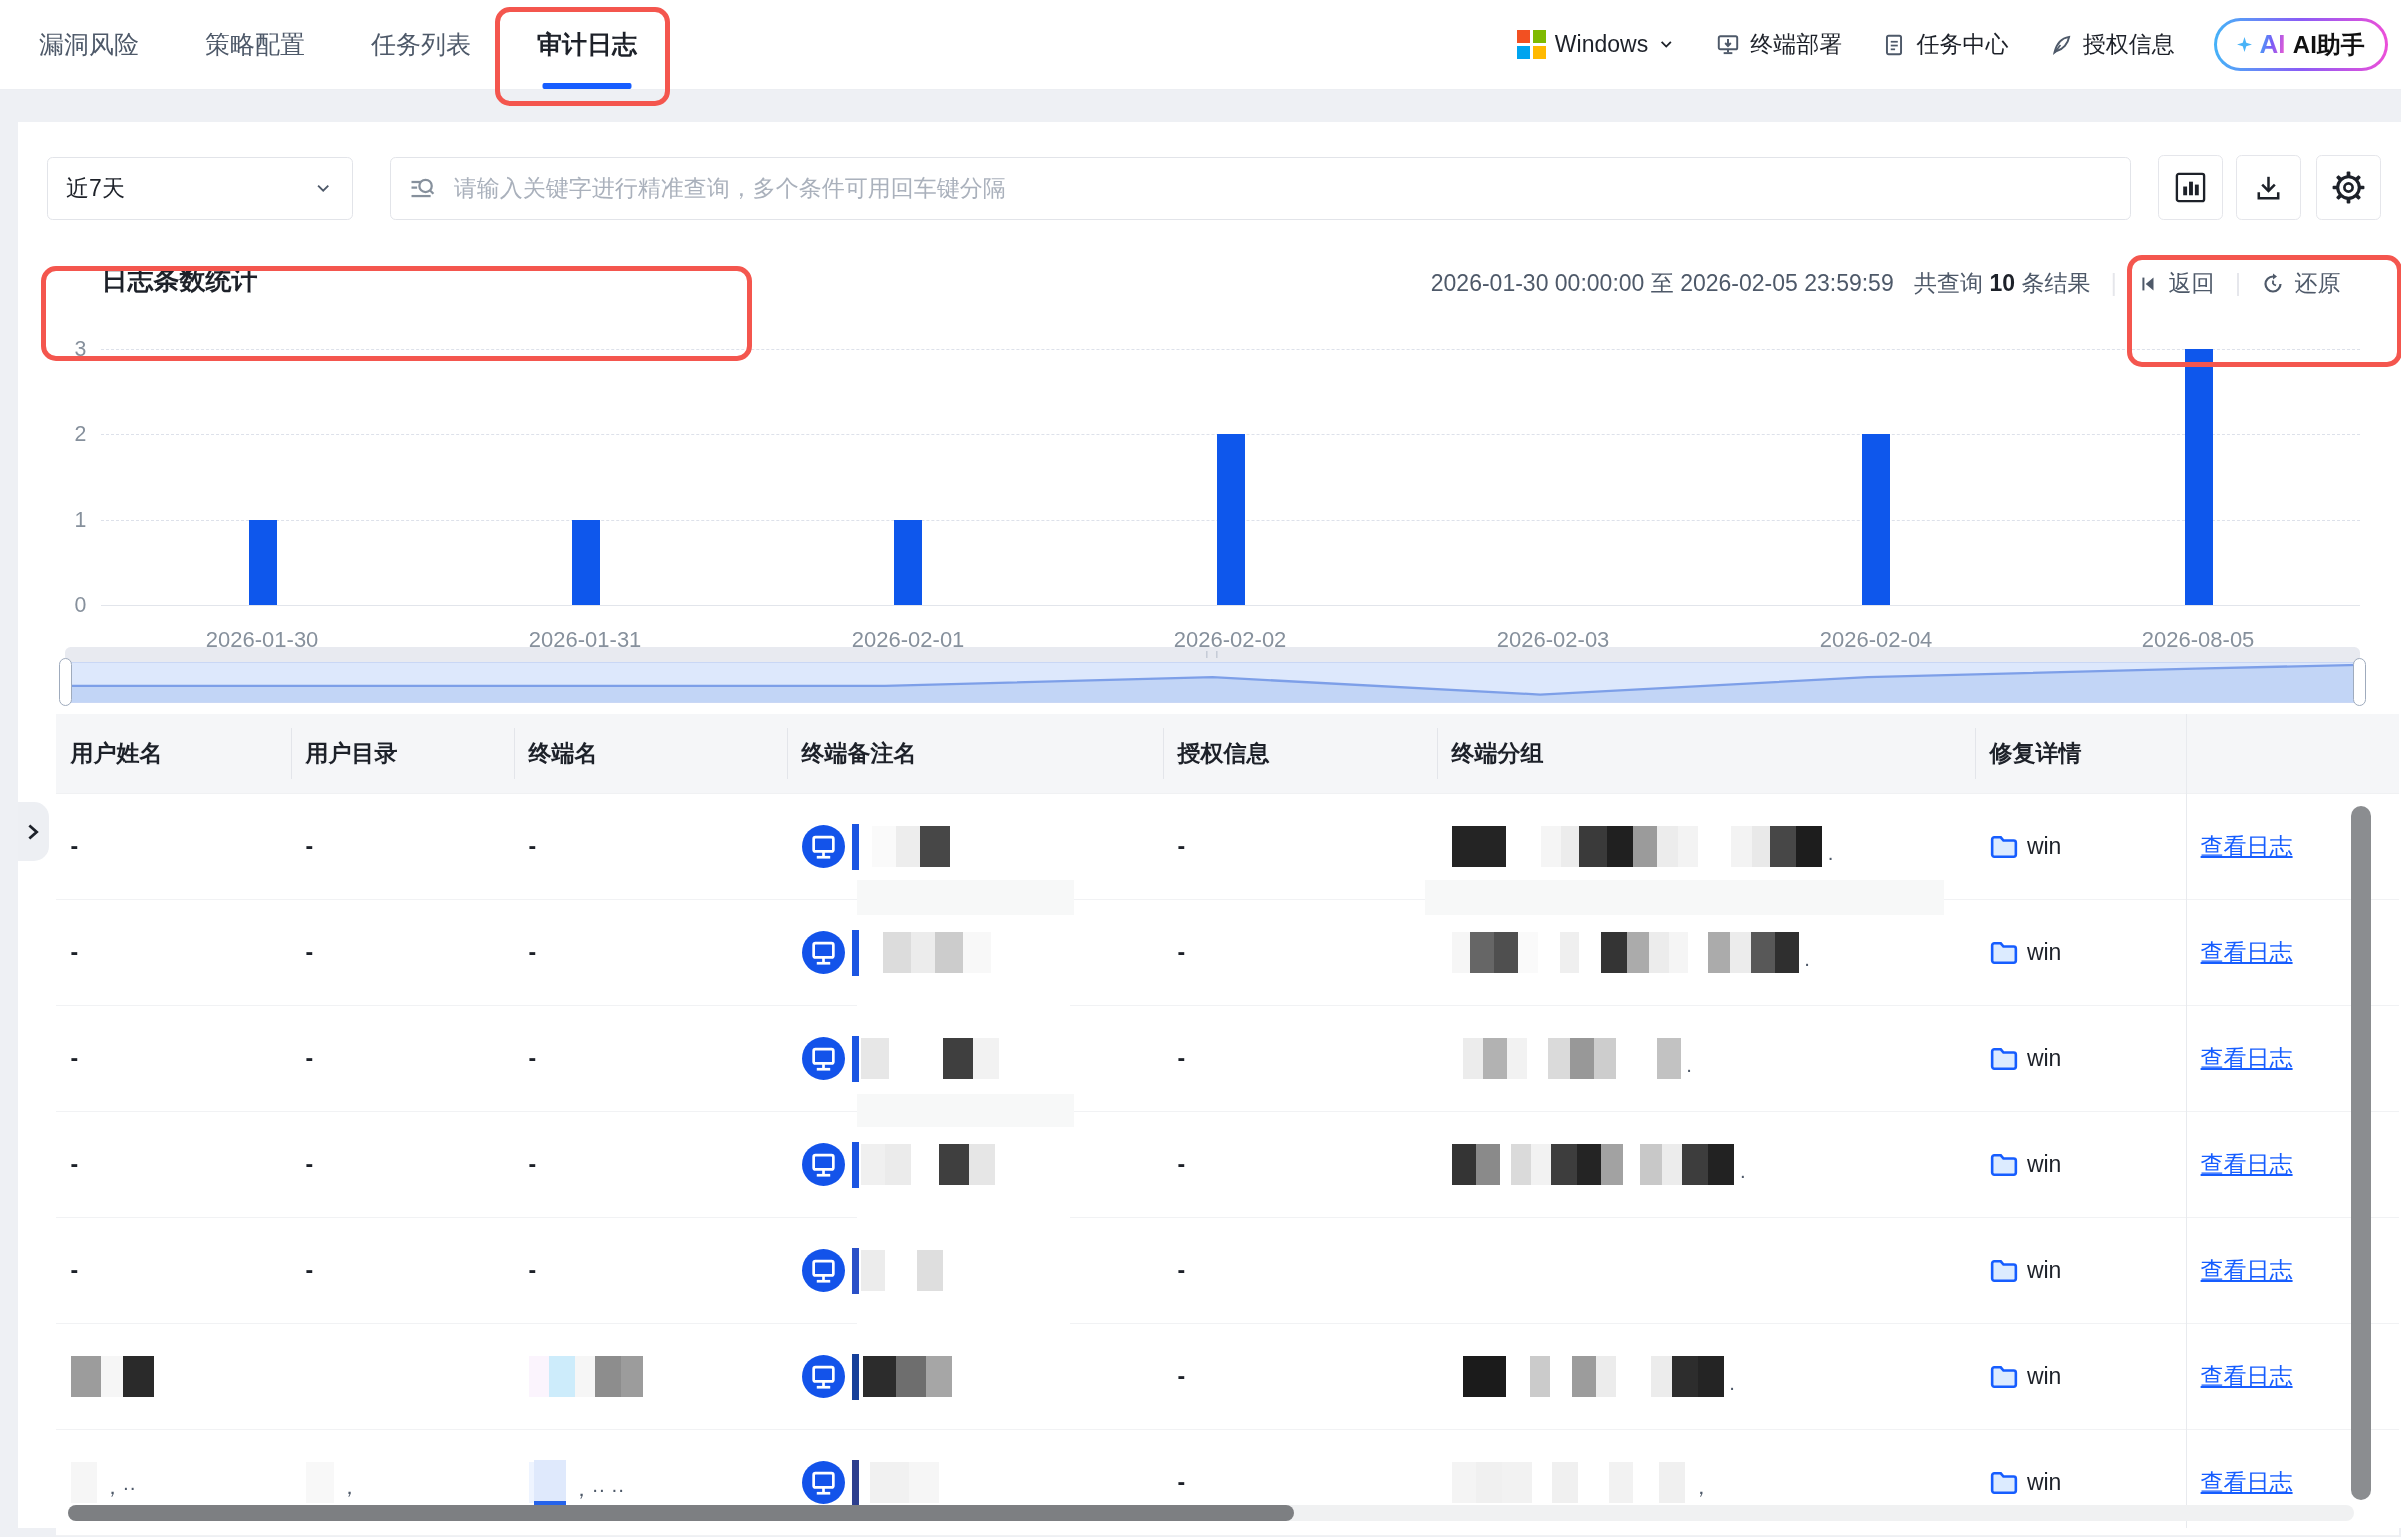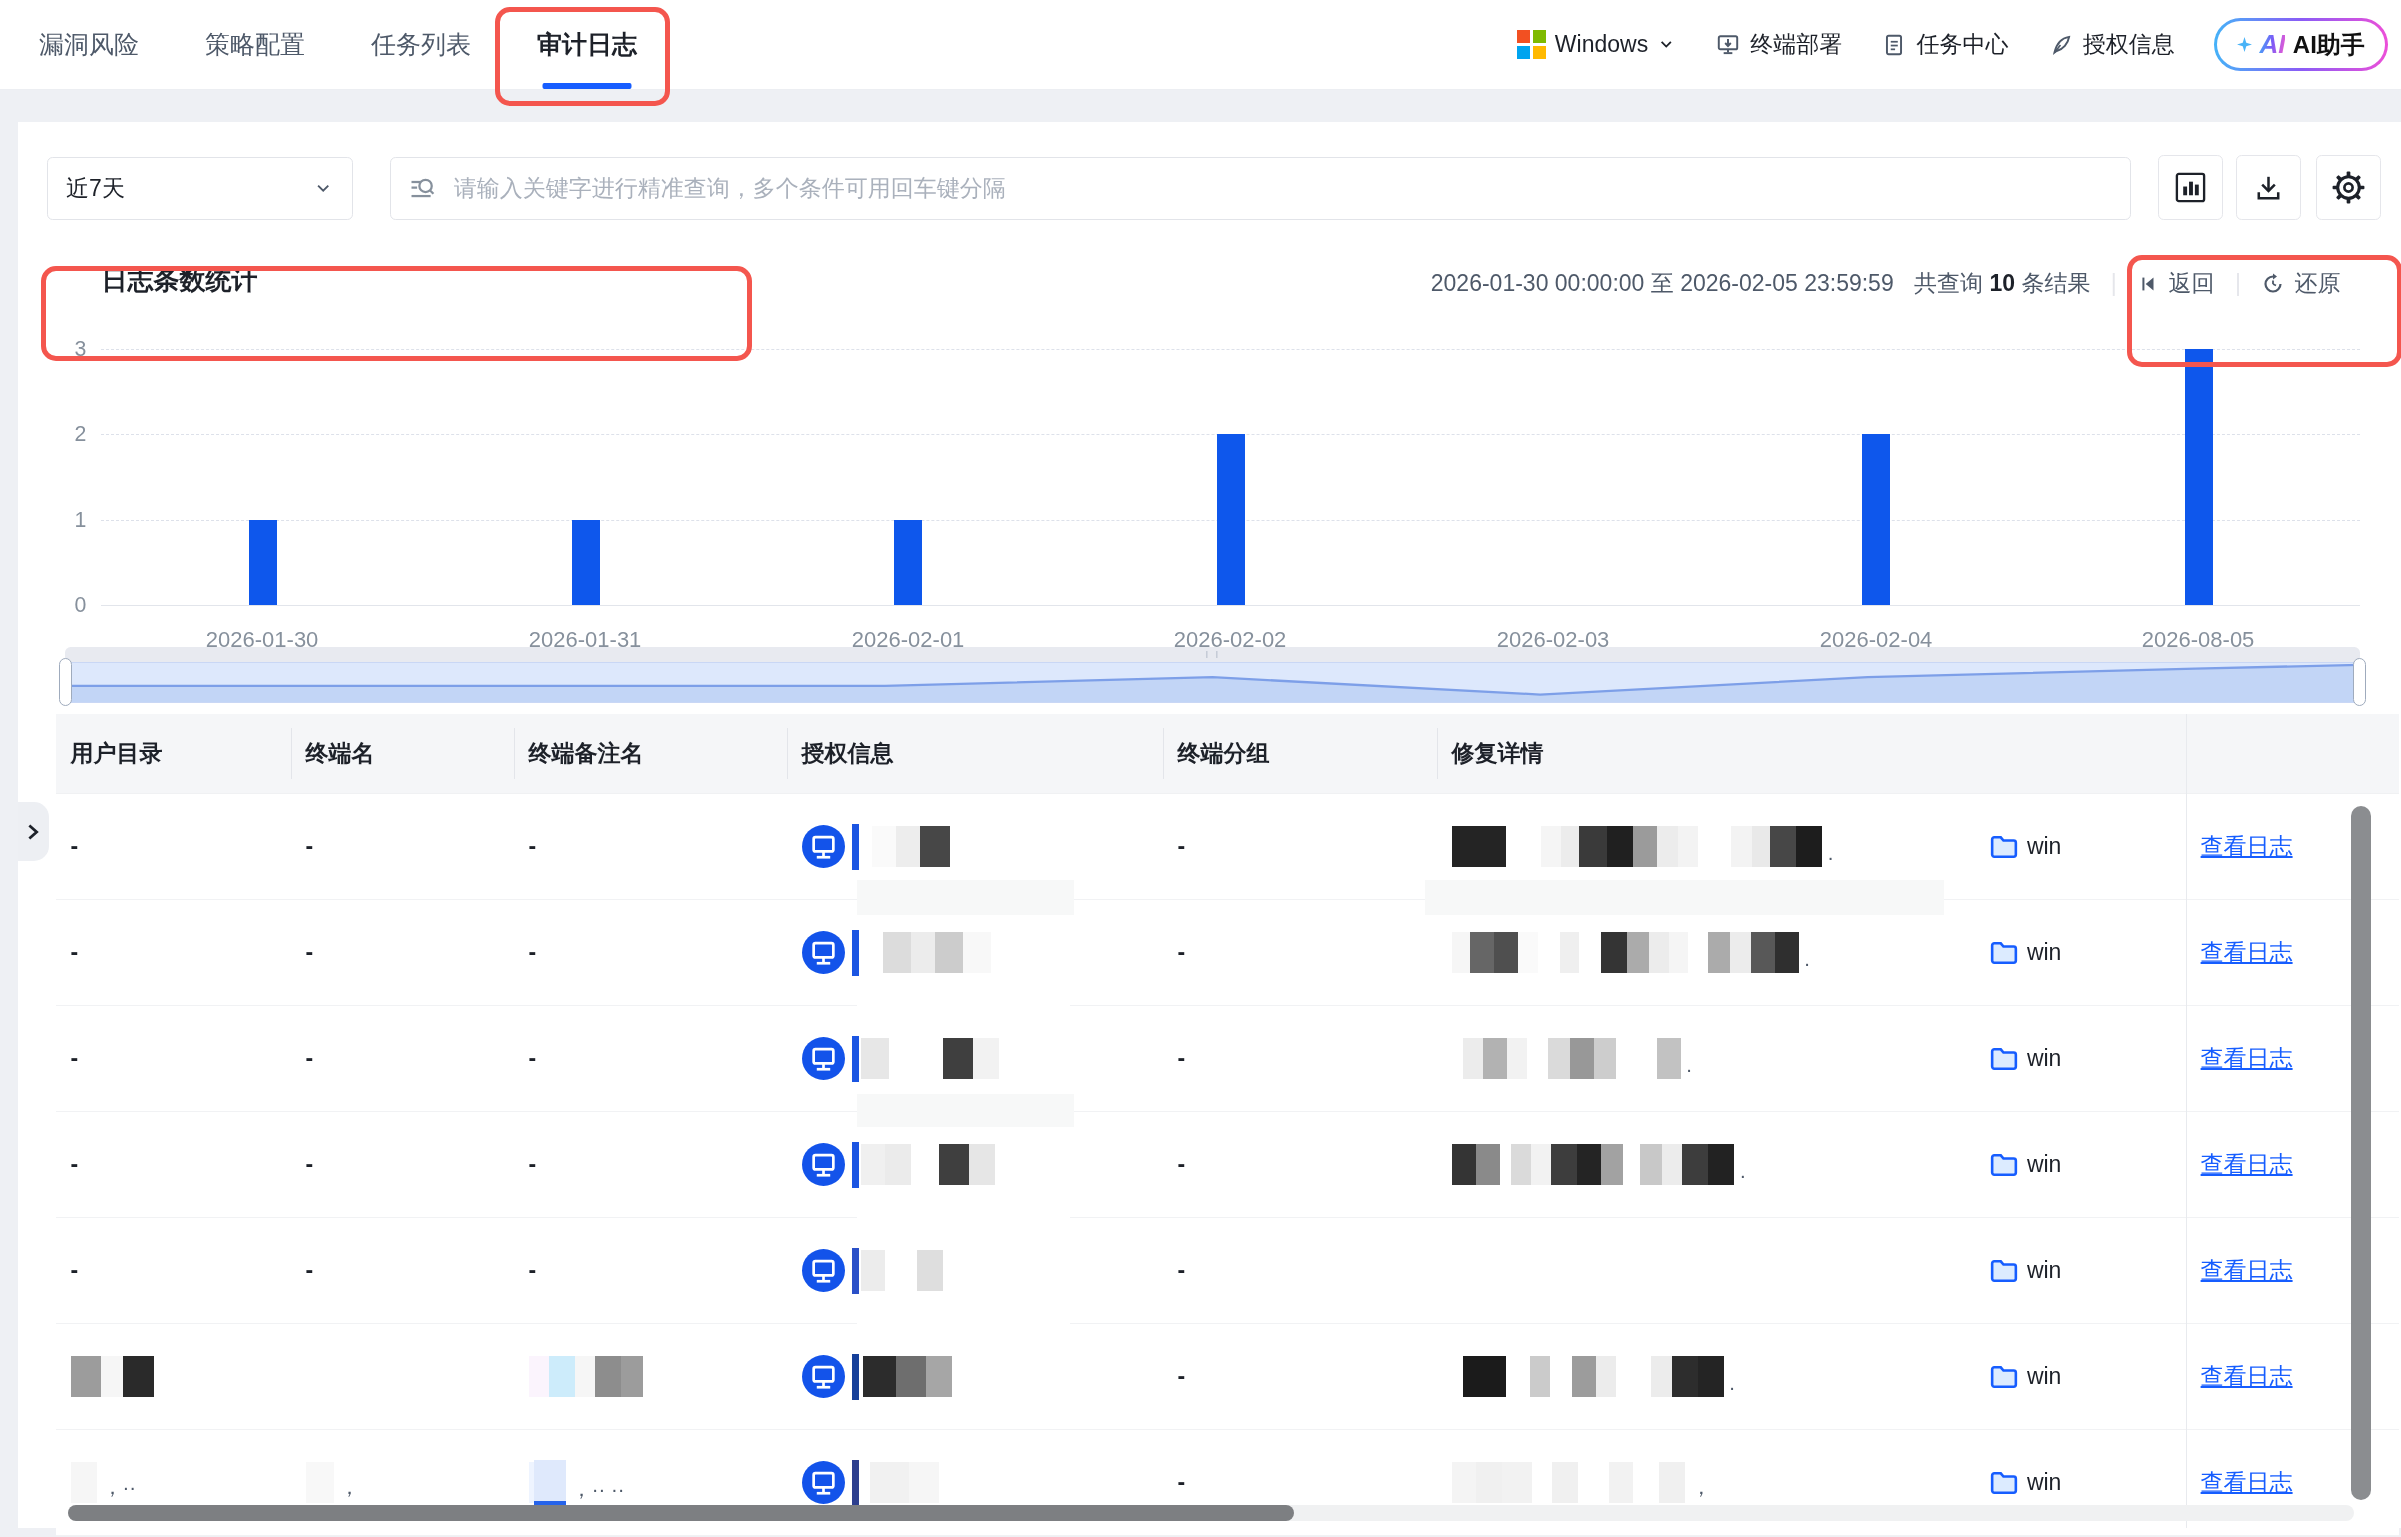--- a/index.html
+++ b/index.html
@@ -11,21 +11,21 @@
   .tab{position:relative;font-size:25px;color:#4e5969;height:89px;display:flex;align-items:center;cursor:pointer;}
   .tab.active{color:#1d2129;font-weight:bold;}
   .tab.active .underline{position:absolute;left:50%;transform:translateX(-50%);bottom:0;width:89px;height:5.6px;background:#165dff;border-radius:1.9px;}
   .navright{position:absolute;right:13px;top:0;height:89px;display:flex;align-items:center;gap:39px;}
   .navitem{display:flex;align-items:center;gap:9.3px;font-size:23px;color:#1d2129;cursor:pointer;}
   .navitem svg{flex:0 0 auto;}
   .winlogo{display:grid;grid-template-columns:13px 13px;grid-template-rows:13px 13px;gap:2.8px;}
   .winlogo i{display:block;}
   .ai-pill{background:linear-gradient(90deg,#45b2f8,#8a5cf6,#ec4fd8);border-radius:28px;padding:2.8px;cursor:pointer;}
   .ai-inner{background:#fff;border-radius:25px;display:flex;align-items:center;gap:7.4px;padding:7.4px 20.4px;}
-  .ai-logo{font-size:26px;font-weight:bold;font-style:italic;
+  .ai-logo{font-size:26px;font-weight:bold;
            background:linear-gradient(100deg,#38b6f8,#7b5bf6,#f65bd0);
            -webkit-background-clip:text;background-clip:text;color:transparent;}
   .ai-label{font-size:24px;font-weight:bold;color:#111;}
   
   .panel{position:absolute;left:17.6px;top:122px;width:2384px;height:1406px;background:#fff;}
   
   .range-select{position:absolute;left:29px;top:35px;width:306px;height:63px;border:0.9px solid #e2e4e9;border-radius:5.6px;
     display:flex;align-items:center;justify-content:space-between;padding:0 18.5px;box-sizing:border-box;font-size:23px;cursor:pointer;background:#fff;}
   .searchbox{position:absolute;left:372px;top:35px;width:1741px;height:63px;border:0.9px solid #e2e4e9;border-radius:5.6px;
     display:flex;align-items:center;gap:13px;padding:0 16.7px;box-sizing:border-box;background:#fff;}
@@ -261,20 +261,21 @@
     <div class="dz-handle" style="left:41px"></div>
     <div class="dz-handle" style="left:2335px"></div>
 
     <div class="overlay" style="left:839px;top:747px;width:213px;height:478px;background:#fff"></div>
     <div class="overlay" style="left:839px;top:758px;width:217px;height:35px;background:#f7f8f8"></div>
     <div class="overlay" style="left:1407px;top:758px;width:519px;height:35px;background:#f7f8f8"></div>
     <div class="overlay" style="left:839px;top:972px;width:217px;height:33px;background:#f7f8f8"></div>
 
     <div class="table-wrap" id="table">
         <div class="trow thead">
+          <div class="tcell">用户姓名</div>
           <div class="tcell">用户目录</div>
           <div class="tcell">终端名</div>
           <div class="tcell">终端备注名</div>
           <div class="tcell">授权信息</div>
           <div class="tcell">终端分组</div>
           <div class="tcell">修复详情</div>
         </div>
         <div class="trow tr">
           <div class="tcell">
             <span class="dash">-</span>

